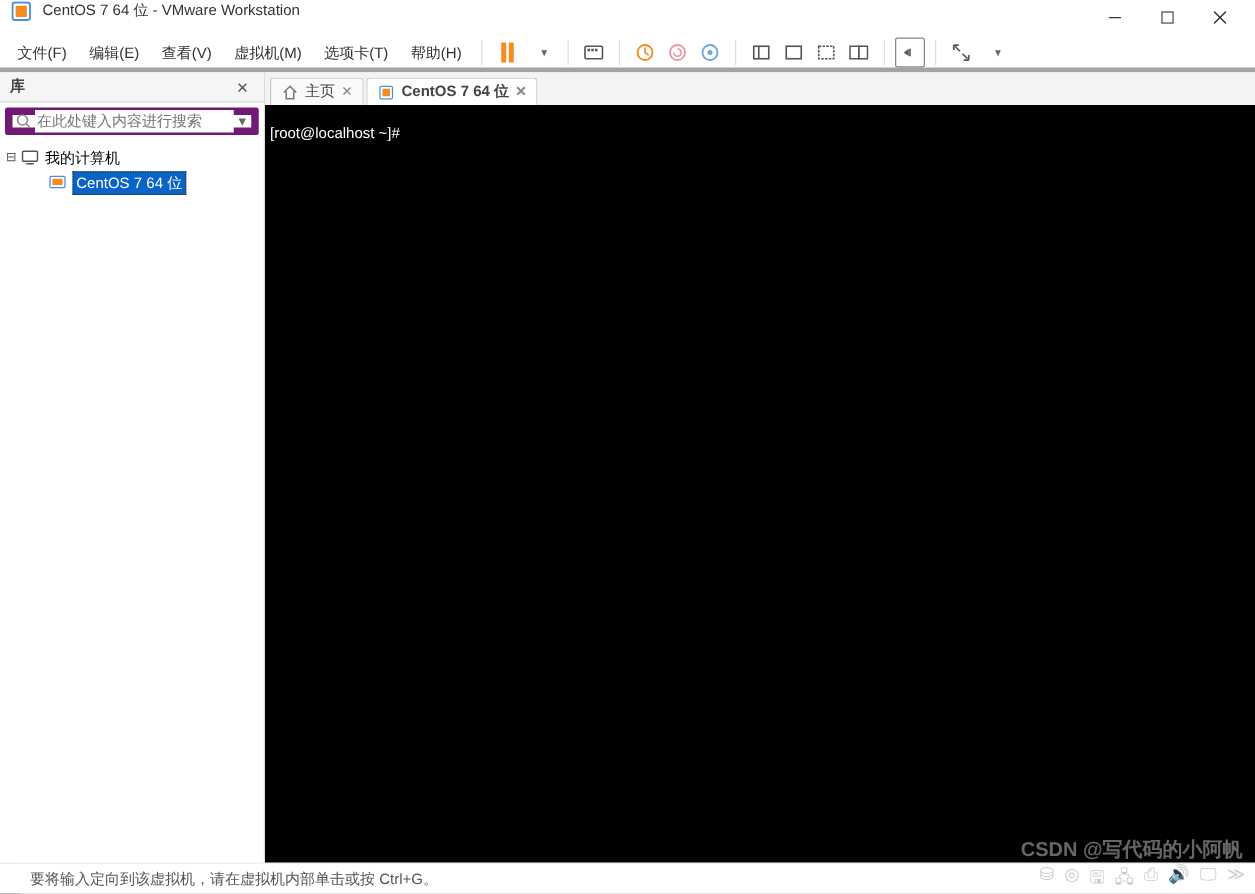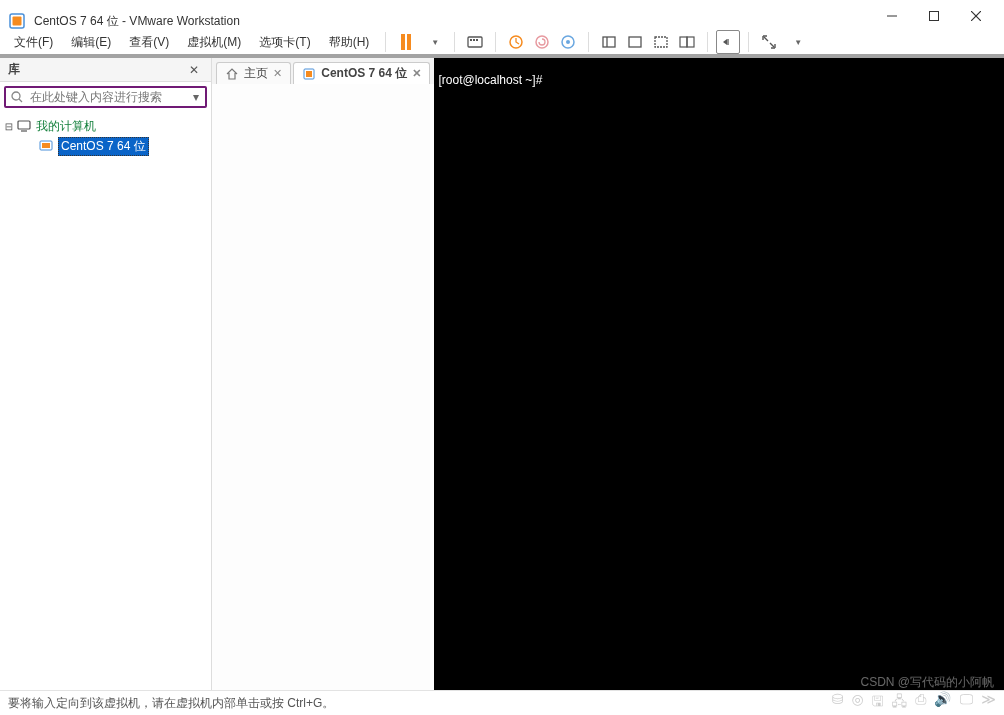--- a/index.html
+++ b/index.html
@@ -1,19 +1,19 @@
 <!DOCTYPE html>
 <html><head>
 <meta charset="utf-8">
 <style>
 * { box-sizing: border-box; margin: 0; padding: 0; font-family: "Microsoft YaHei", "Segoe UI", sans-serif; font-size: 12px; }
 body { width: 1004px; height: 715px; background: #fff; overflow: hidden; display: flex; flex-direction: column; }
 
 
-.titlebar { height: 30px; display: flex; align-items: flex-end; padding: 0 8px; background: #fff; }
+.titlebar { height: 30px; display: flex; align-items: flex-start; padding: 0 8px; background: #fff; }
 .titlebar .logo { width: 18px; height: 18px; margin-right: 8px; display:flex; align-items:center; justify-content:center; }
 .titlebar .title { color: #333; flex: 1; }
 .winbtns { display: flex; gap: 2px; }
 .winbtn { width: 40px; height: 28px; display: flex; align-items: center; justify-content: center; cursor: pointer; color:#444; }
 
 
 .menubar { height: 28px; display: flex; align-items: center; padding: 0 6px; border-bottom: 4px solid #a3a3a3; gap: 2px; }
 .menuitem { padding: 3px 8px; cursor: pointer; color: #333; }
 .tb-sep { width: 1px; height: 20px; background: #ddd; margin: 0 6px; }
 .tb-btn { width: 24px; height: 24px; display: flex; align-items: center; justify-content: center; cursor: pointer; color: #555; border-radius:2px; }
@@ -23,48 +23,48 @@
 .dropdown-caret { font-size:8px; color:#666; margin-left:2px; }
 
 
 .mainarea { flex: 1; display: flex; min-height: 0; border-bottom: 1px solid #e3e3e3; }
 
 
 .sidebar { width: 212px; border-right: 1px solid #ddd; display: flex; flex-direction: column; background: #fff; }
 .sidebar-header { height: 24px; display: flex; align-items: center; padding: 0 8px; background:#f5f5f5; border-bottom:1px solid #ddd; }
 .sidebar-header .lbl { flex:1; font-weight:bold; color:#444; }
 .sidebar-header .close-x { cursor:pointer; padding: 0 4px; color:#555; }
-.searchbox { margin: 4px; display: flex; align-items: center; border: 2px solid #701a75; border-radius: 2px; height: 22px; }
+.searchbox { margin: 4px; display: flex; align-items: center; border: 6px solid #701a75; border-radius: 2px; height: 22px; }
 .searchbox .mag { width: 22px; display:flex; align-items:center; justify-content:center; color:#888; }
 .searchbox input { flex:1; border:none; outline:none; font-size:12px; padding: 2px 2px; }
 .searchbox .caret { width:18px; display:flex; align-items:center; justify-content:center; color:#666; cursor:pointer; }
 .tree { flex:1; overflow:auto; padding: 4px 2px; }
 .tree-node { display:flex; align-items:center; height:20px; cursor:pointer; }
 .tree-toggle { width:14px; text-align:center; color:#555; font-size:10px; }
 .tree-icon { width:16px; display:flex; align-items:center; justify-content:center; margin-right:4px; }
-.tree-label { color:#15803d; white-space:nowrap; }
+.tree-label { color:#000000; white-space:nowrap; }
 .tree-children { padding-left: 22px; }
 .selected .tree-label { background:#0a64c8; color:#fff; padding: 0px 2px; border:1px dotted #333; }
 
 
-.content { flex:1; display:flex; flex-direction:row; min-width:0; background:#fdfdfd; }
+.content { flex:1; display:flex; flex-direction:column; min-width:0; background:#fdfdfd; }
 .tabstrip { height: 26px; display:flex; align-items:flex-end; padding: 2px 4px 0 4px; gap:2px; background:#f3f3f3; }
 .tab { height: 22px; display:flex; align-items:center; padding: 0 8px; border:1px solid #ccc; border-bottom:none; background:#fafafa; border-radius: 3px 3px 0 0; cursor:pointer; gap:5px; color:#444; }
 .tab.active { background:#fff; font-weight:bold; }
 .tab .x { color:#888; font-size:11px; cursor:pointer; }
 .tab .tabicon { width:14px; display:flex; align-items:center; justify-content:center; }
 .terminal { flex:1; background:#000; color:#fff; font-family: "Courier New", monospace; font-size:13px; padding: 15px 4px; white-space:pre; overflow:hidden; }
 
 
-.statusbar { height:24px; display:flex; align-items:center; padding: 0 8px; background:#fff; color:#555; }
+.statusbar { height:24px; display:flex; align-items:center; padding: 0 8px; background:#fff; color:#555;margin-left:16px; }
 .statusbar .msg { flex:1; }
 .status-icons { display:flex; gap:8px; color:#ccc; }
 .status-icons span { font-size:14px; }
 
-.watermark { position:absolute; right:10px; bottom:24px; color:#ccc; font-size:12px; opacity:.5; pointer-events:none; }
+.watermark { position:absolute; right:10px; bottom:24px; color:#ccc; font-size:16px; opacity:.5; pointer-events:none;font-weight:bold; }
 
 svg { display:block; }
 </style>
 </head>
 <body>
 
 <div class="titlebar">
   <span class="logo">
     <svg width="16" height="16" viewBox="0 0 16 16">
         <rect x="1" y="1" width="14" height="14" rx="2" fill="#fff" stroke="#4a90d9" stroke-width="1.5"></rect>

